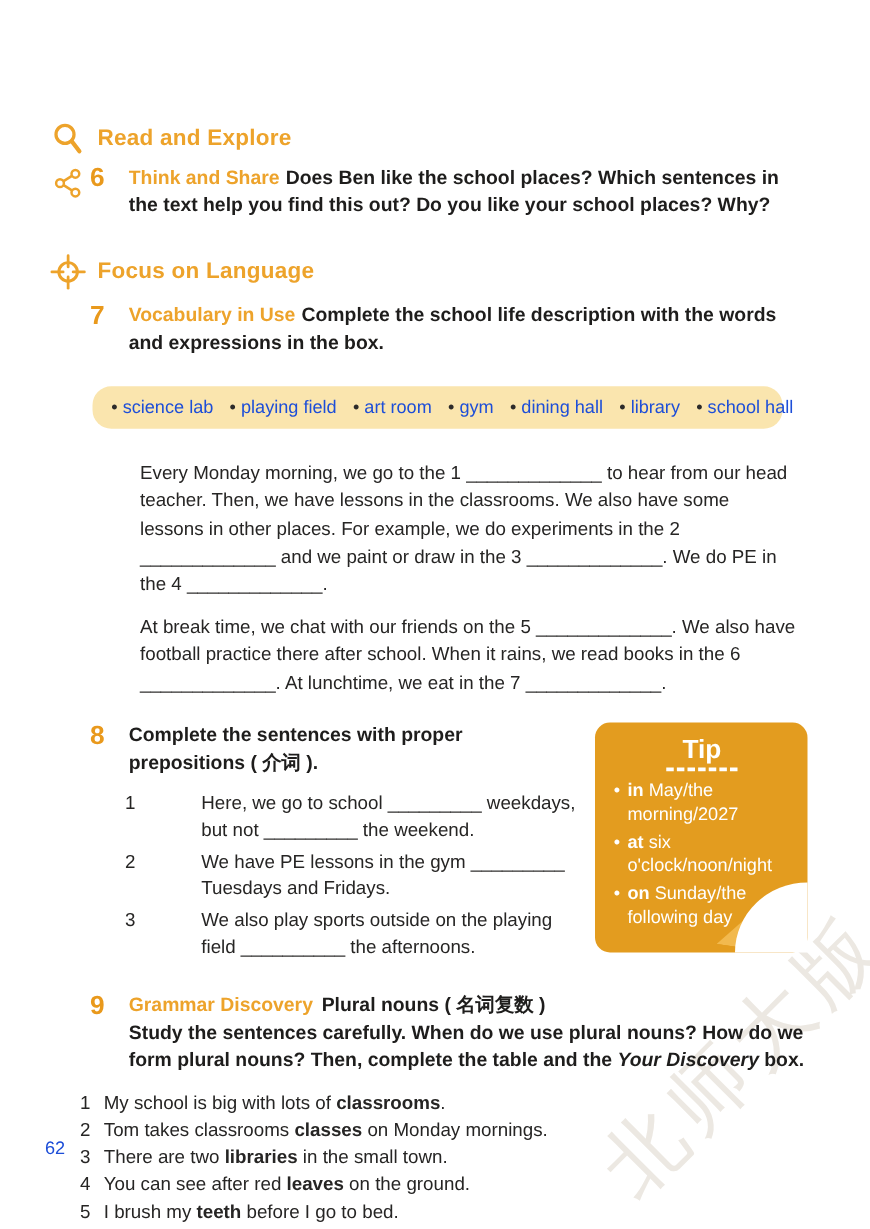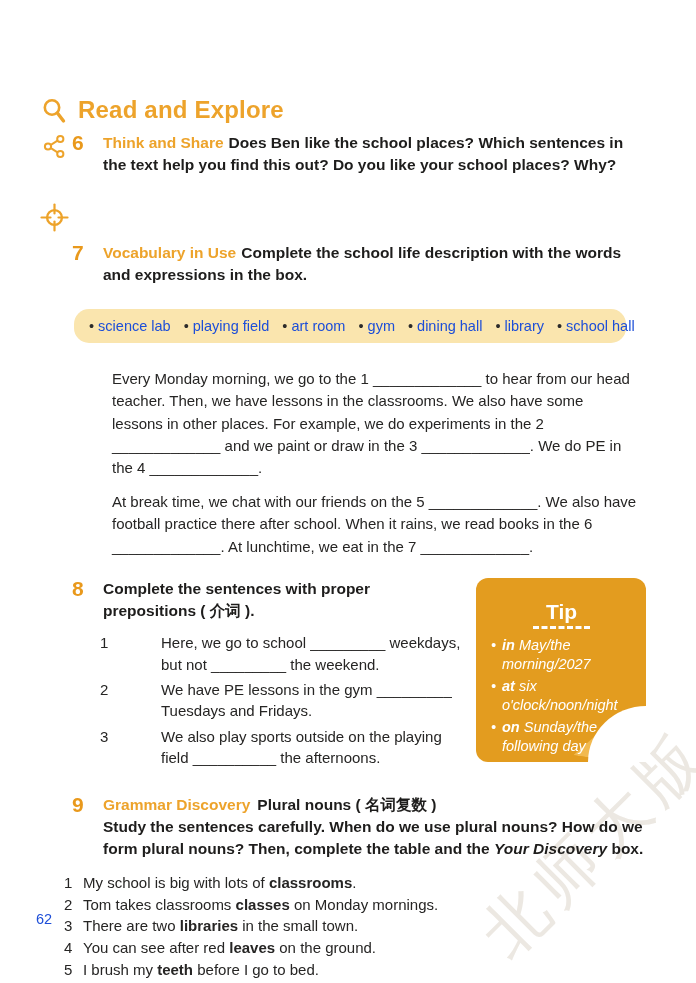--- a/index.html
+++ b/index.html
@@ -18,21 +18,21 @@
 
   .watermark{
     position:absolute;left:430px;top:800px;width:330px;z-index:0;
     text-align:center;font-size:64px;letter-spacing:8px;
     color:#ece8e2;font-family:"DejaVu Serif",serif;
     transform:rotate(-45deg);pointer-events:none;white-space:nowrap;
   }
 
   .sec-head{display:flex;align-items:center;margin-left:36px;gap:6px;}
   .sec-head .icon-slot{width:36px;flex:none;display:flex;justify-content:center;}
-  .sec-title{font-size:24px;font-weight:bold;color:var(--orange);letter-spacing:.2px;}
+  .sec-title{font-size:18px;font-weight:bold;color:var(--orange);letter-spacing:.2px;}
 
   .act-row{display:flex;margin-left:36px;align-items:flex-start;}
   .icon-slot{width:36px;flex:none;display:flex;justify-content:center;padding-top:2px;}
   .act-num{width:31px;flex:none;font-size:21px;font-weight:bold;color:var(--orange-deep);line-height:1.05;}
   .act-content{flex:1;max-width:535px;font-size:15.5px;font-weight:bold;line-height:1.44;color:#1e1d1c;}
   .label{color:var(--orange);margin-right:5px;}
 
   .wordbox{
     margin:23px 70px 0 74px;background:var(--wordbox-bg);border-radius:15px;
     padding:9px 15px;font-size:14.5px;display:flex;gap:13px;white-space:nowrap;color:#1d4ed8;
@@ -45,38 +45,38 @@
   .ex8{position:relative;margin-top:20px;min-height:192px;}
   .ex8-left{width:440px;}
   .ex8 .act-content{max-width:345px;}
   .ex-list{list-style:none;margin:10px 0 0 64px;max-width:370px;}
   .ex-list li{display:flex;font-size:15px;line-height:1.42;margin-bottom:4px;}
   .ex-list .ln{width:17px;flex:none;}
   .ex-list .lt{flex:1;margin-left:44px;}
 
   .tip{
     position:absolute;left:440px;top:0;width:170px;height:184px;
-    background:var(--tip-bg);border-radius:12px;color:#fff;padding:22px 14px 0 15px;
+    background:var(--tip-bg);border-radius:12px;color:#fff;padding:10px 14px 0 15px;
   }
   .tip::before{
     content:"";position:absolute;right:34px;bottom:4px;width:36px;height:42px;
     background:var(--tip-curl);clip-path:polygon(100% 0,0 100%,78% 100%);
     transform:rotate(8deg);
   }
   .tip::after{
     content:"";position:absolute;right:0;bottom:0;width:58px;height:56px;
     background:#fff;border-top-left-radius:100%;
   }
   .tip-title-wrap{text-align:center;margin-bottom:7px;}
   .tip-title{
     display:inline-block;font-size:21px;font-weight:bold;line-height:1.1;
     border-bottom:3px dashed #fff;padding:0 13px 3px 13px;
   }
   .tip-list{list-style:none;font-size:14.5px;line-height:1.32;position:relative;z-index:1;}
-  .tip-list li{position:relative;padding-left:11px;margin-bottom:3px;max-width:132px;font-style:italic;}
+  .tip-list li{position:relative;padding-left:11px;margin-bottom:3px;max-width:132px;}
   .tip-list li::before{content:"•";position:absolute;left:0;}
 
   .ex9{margin-top:24px;}
   .ex9 .act-content{max-width:548px;}
   .title-rest{margin-left:2px;}
   .plural-list{list-style:none;margin:11px 0 0 64px;}
   .plural-list li{display:flex;font-size:15px;line-height:1.46;}
   .plural-list .ln{width:19px;flex:none;}
 
   .b{font-weight:bold;}
@@ -124,20 +124,21 @@
     <div class="sec-head" style="margin-top:23px;">
       <span class="icon-slot">
         <svg width="31" height="31" viewBox="0 0 31 31">
           <circle cx="15.5" cy="15.5" r="7.4" fill="none" stroke="#EDA32B" stroke-width="2.4"></circle>
           <line x1="15.5" y1="2.5" x2="15.5" y2="11.5" stroke="#EDA32B" stroke-width="2.2" stroke-linecap="round"></line>
           <line x1="15.5" y1="19.5" x2="15.5" y2="28.5" stroke="#EDA32B" stroke-width="2.2" stroke-linecap="round"></line>
           <line x1="2.5" y1="15.5" x2="11.5" y2="15.5" stroke="#EDA32B" stroke-width="2.2" stroke-linecap="round"></line>
           <line x1="19.5" y1="15.5" x2="28.5" y2="15.5" stroke="#EDA32B" stroke-width="2.2" stroke-linecap="round"></line>
         </svg>
       </span>
+      <span class="sec-title">Focus on Language</span>
     </div>
 
     <div class="act-row" style="margin-top:9px;">
       <span class="icon-slot"></span>
       <span class="act-num">7</span>
       <div class="act-content">
         <span class="label">Vocabulary in Use</span><span>Complete the school life description with the words and expressions in the box.</span>
       </div>
     </div>
 

